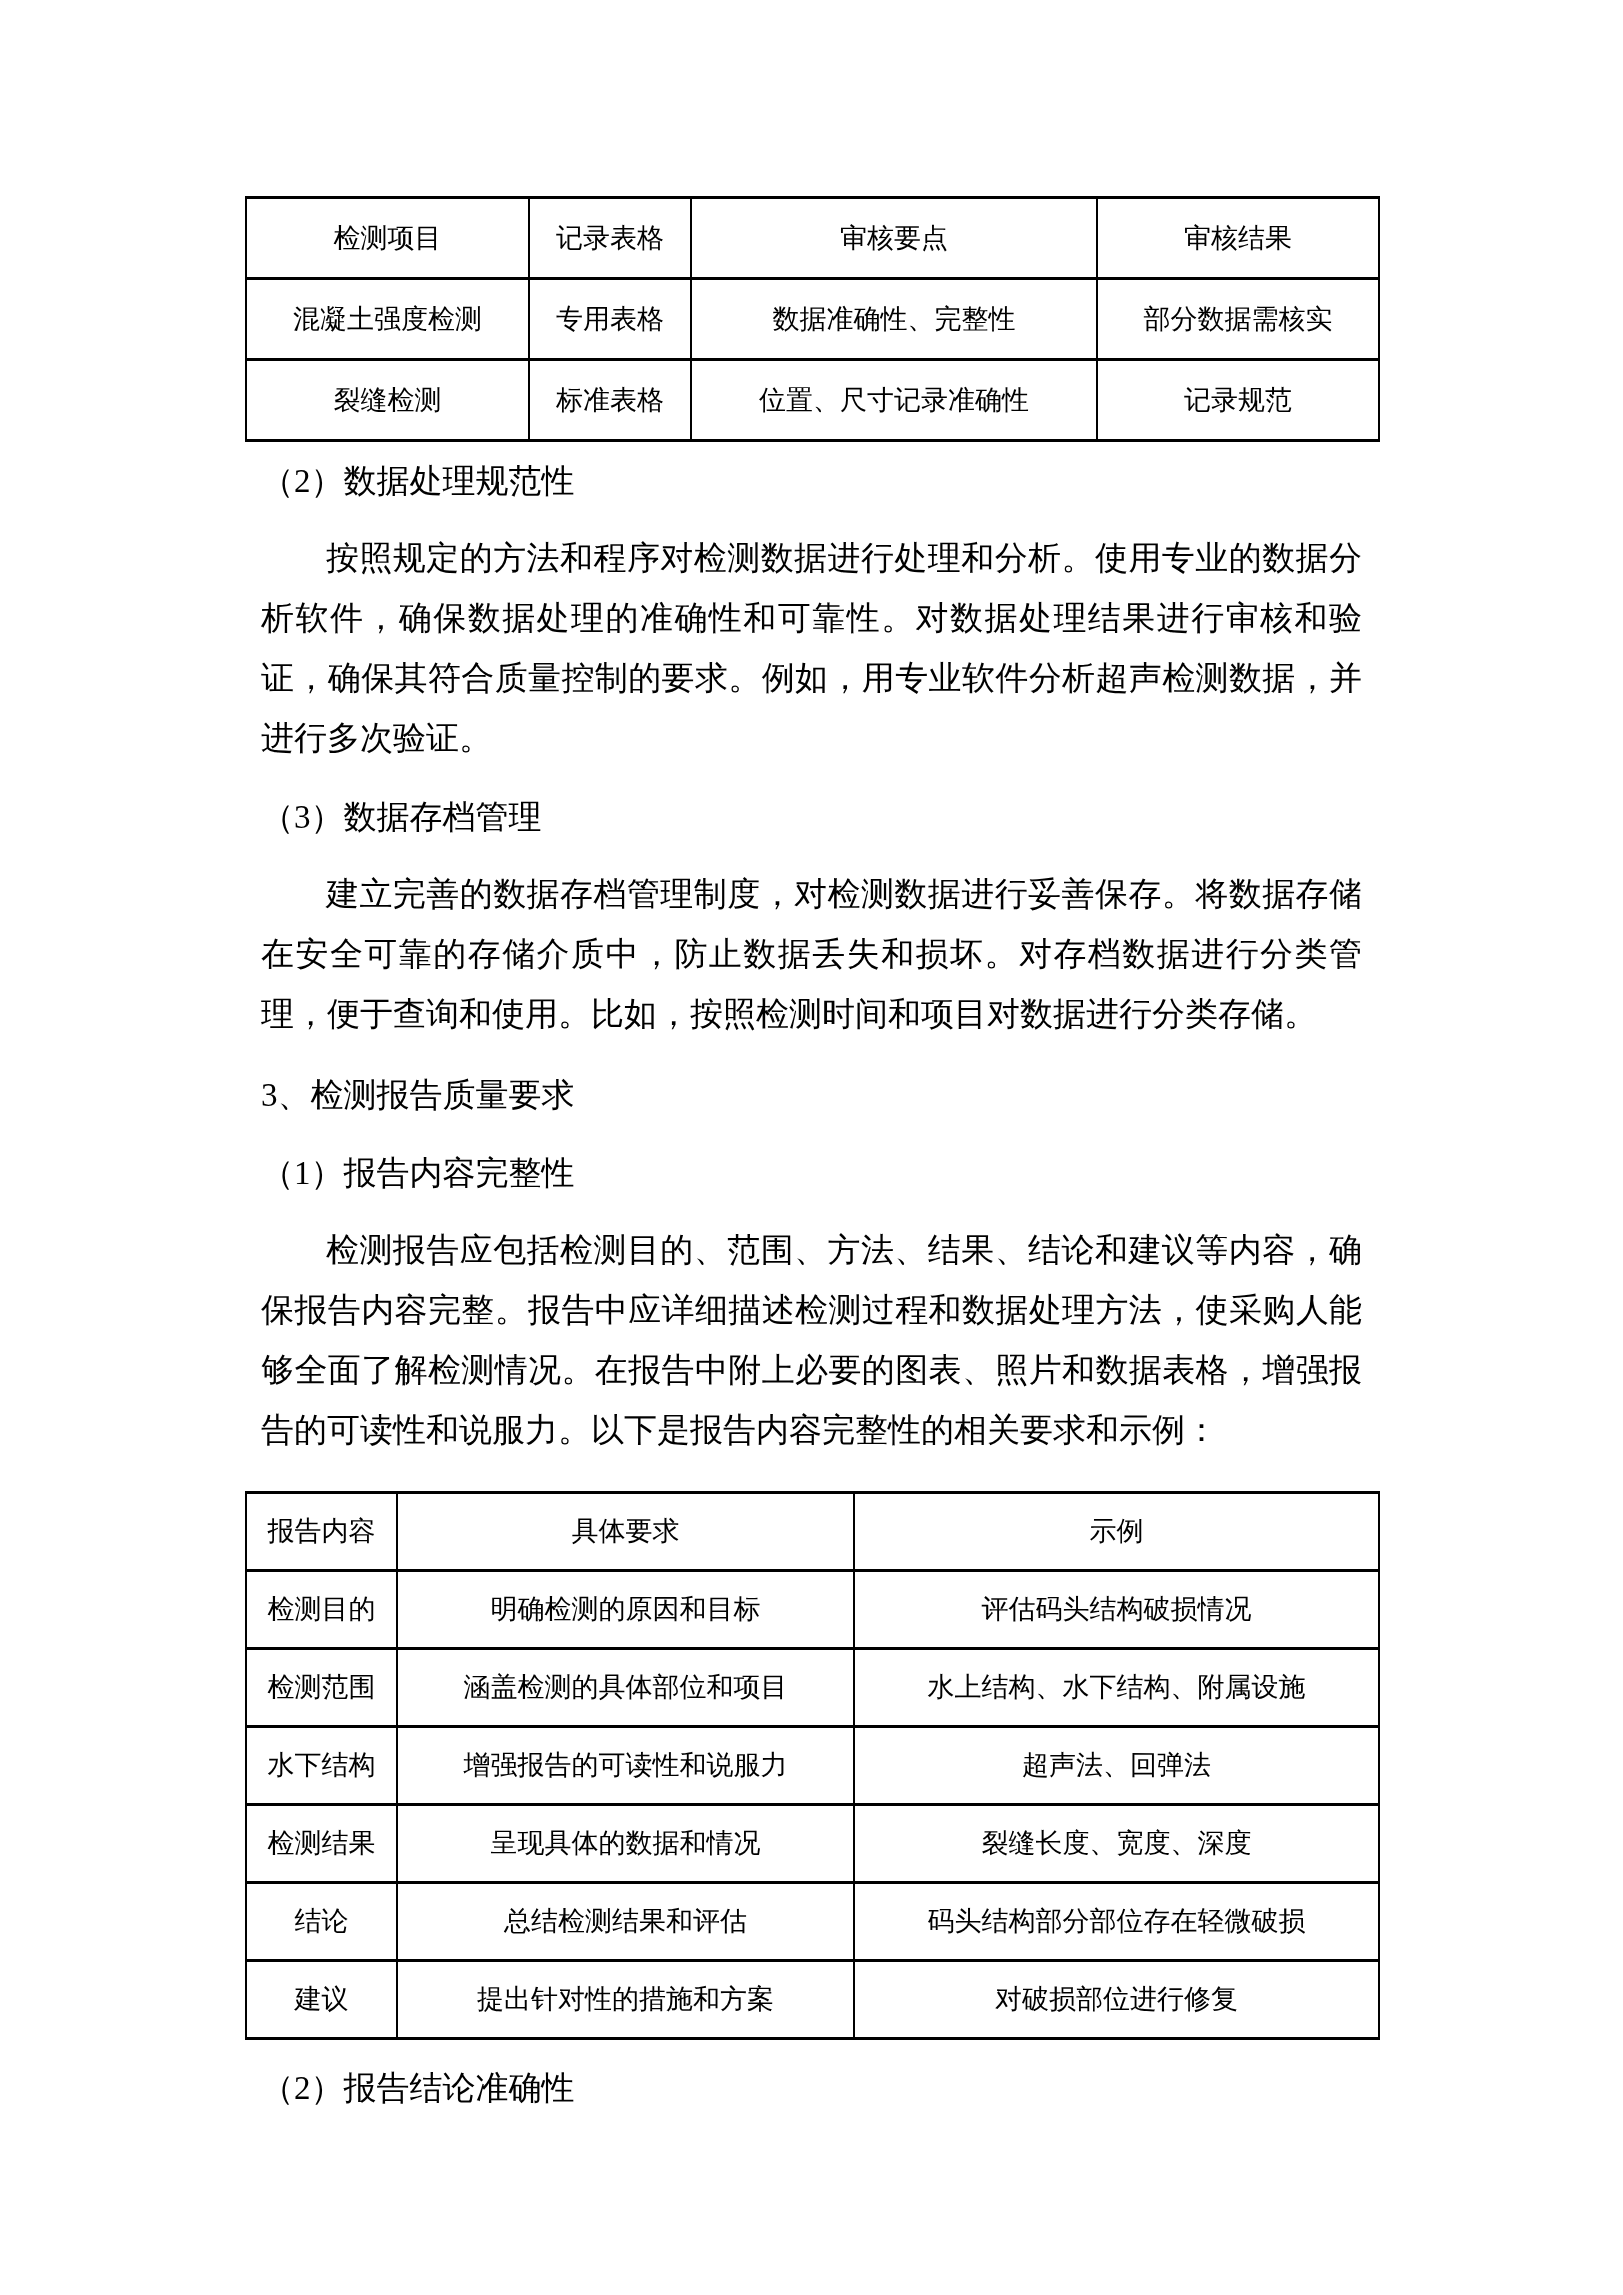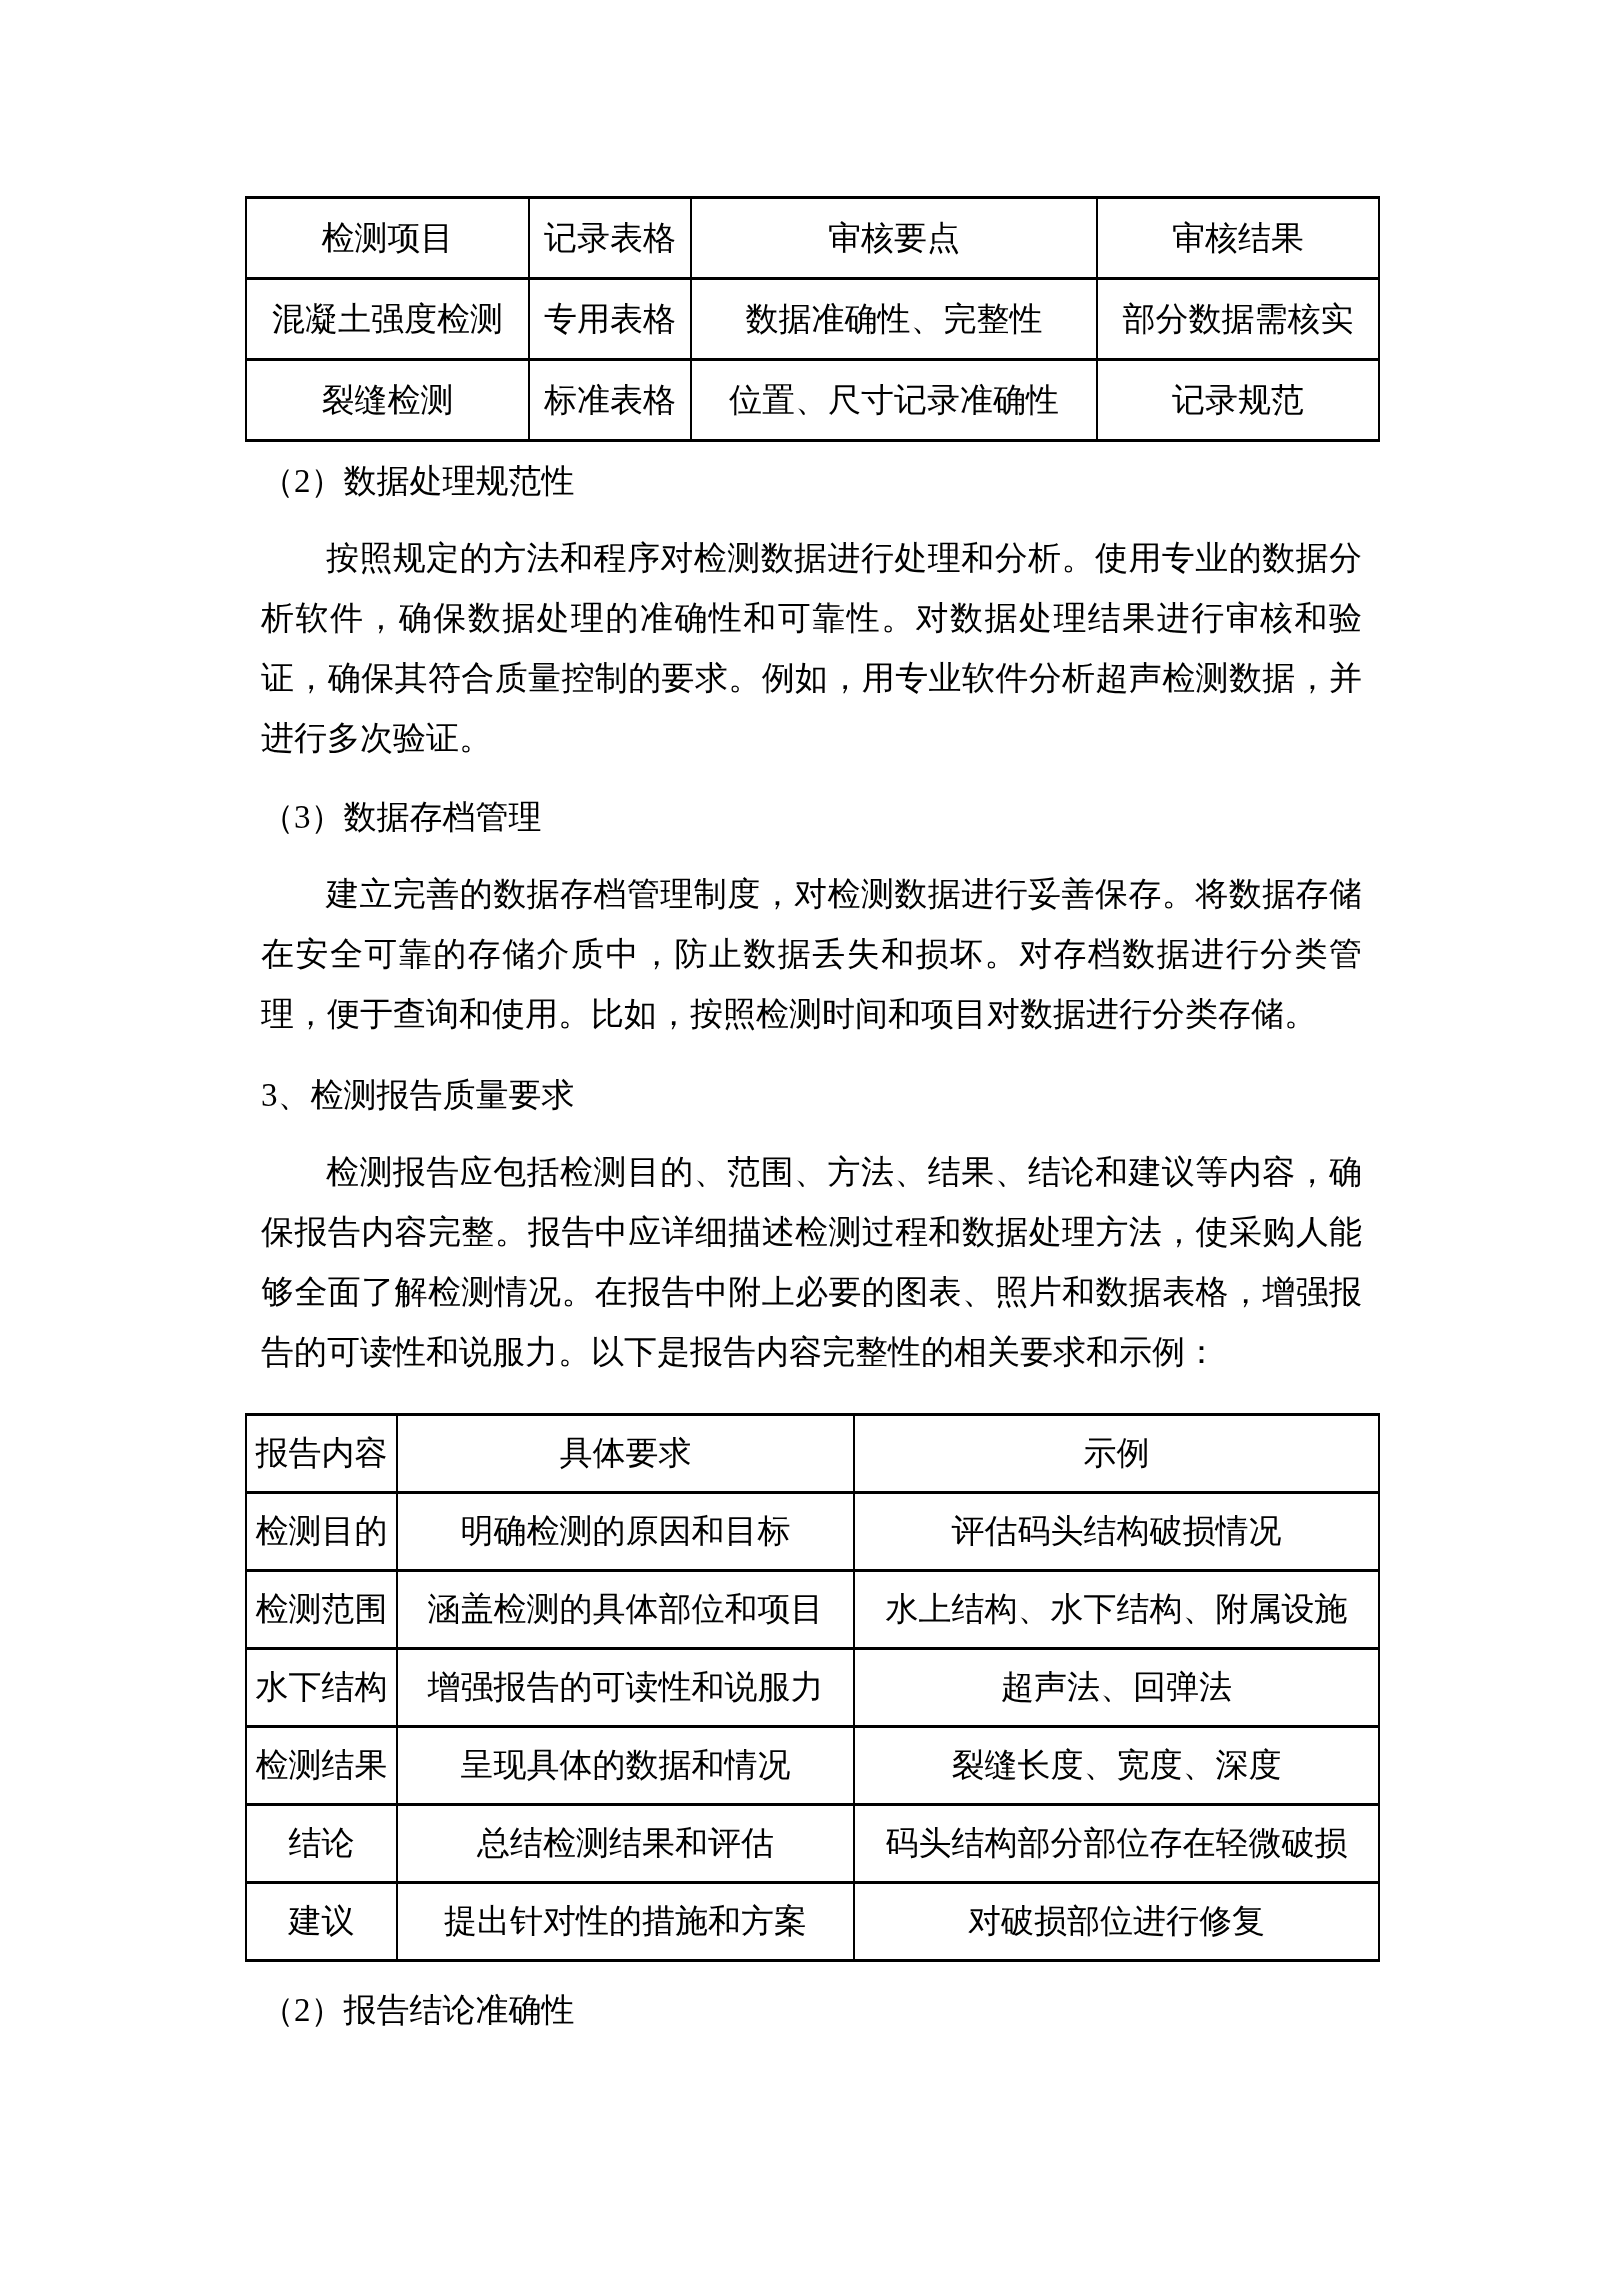--- a/index.html
+++ b/index.html
@@ -24,21 +24,21 @@
     width: 1133px;
   }
   table.doc-table td {
     border-top: 3.3px solid #000;
     border-bottom: 3.3px solid #000;
     border-left: 2px solid #000;
     border-right: 2px solid #000;
     text-align: center;
     vertical-align: middle;
     padding: 0;
-    font-size: 33px;
+    font-size: 27px;
     line-height: 39px;
   }
   #table1 td { height: 78px; }
   #table2 td { height: 75px; }
   
   #table1 col.c1 { width: 283px; }
   #table1 col.c2 { width: 162px; }
   #table1 col.c3 { width: 406px; }
   #table1 col.c4 { width: 282px; }
   
@@ -93,20 +93,21 @@
     </tbody>
   </table>
 
   <p class="heading" id="s2-heading">（2）数据处理规范性</p>
   <p class="para">按照规定的方法和程序对检测数据进行处理和分析。使用专业的数据分析软件，确保数据处理的准确性和可靠性。对数据处理结果进行审核和验证，确保其符合质量控制的要求。例如，用专业软件分析超声检测数据，并进行多次验证。</p>
 
   <p class="heading" id="s3-heading">（3）数据存档管理</p>
   <p class="para">建立完善的数据存档管理制度，对检测数据进行妥善保存。将数据存储在安全可靠的存储介质中，防止数据丢失和损坏。对存档数据进行分类管理，便于查询和使用。比如，按照检测时间和项目对数据进行分类存储。</p>
 
   <p class="heading" id="ch3-heading">3、检测报告质量要求</p>
+  <p class="heading" id="r1-heading">（1）报告内容完整性</p>
   <p class="para">检测报告应包括检测目的、范围、方法、结果、结论和建议等内容，确保报告内容完整。报告中应详细描述检测过程和数据处理方法，使采购人能够全面了解检测情况。在报告中附上必要的图表、照片和数据表格，增强报告的可读性和说服力。以下是报告内容完整性的相关要求和示例：</p>
 
   <table class="doc-table" id="table2">
     <colgroup>
         <col class="c1">
         <col class="c2">
         <col class="c3">
       </colgroup>
     <tbody>
       <tr>

